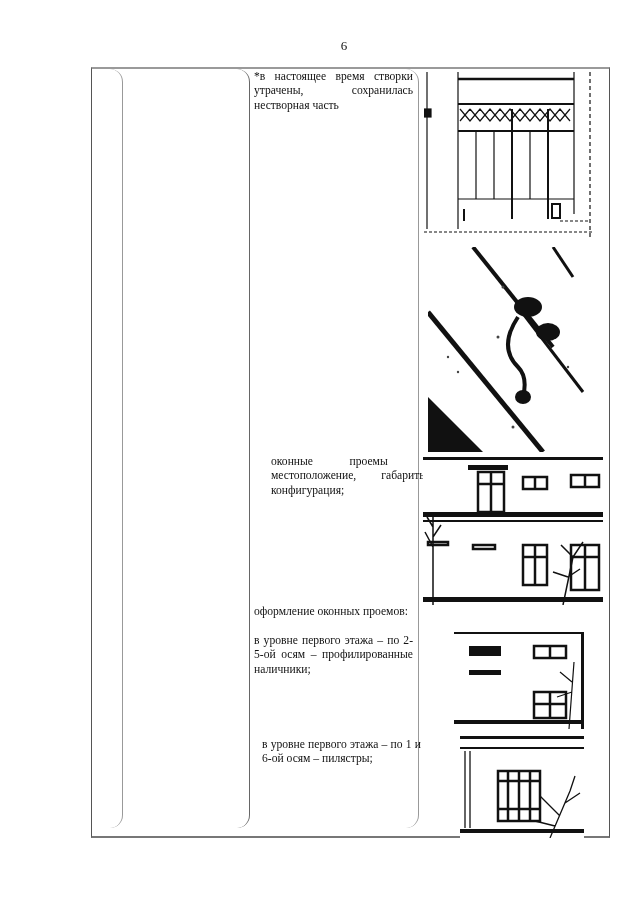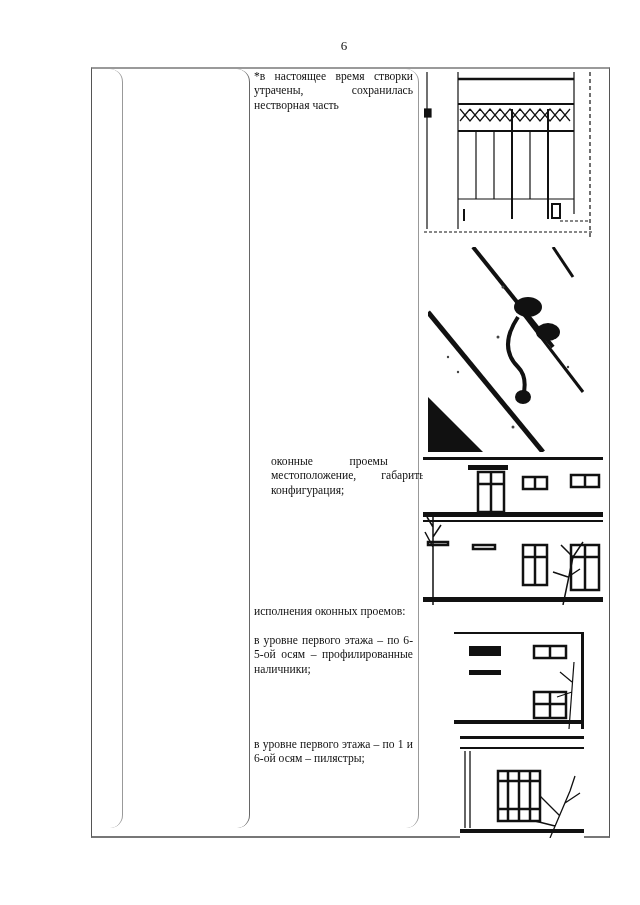--- a/index.html
+++ b/index.html
@@ -24,23 +24,23 @@
 <body>
 
 <div class="page-num">6</div>
 
 <div class="table">
   <div class="col c1"></div>
   <div class="col c2"></div>
   <div class="col c3">
     <div class="txt" style="top:1px;">*в настоящее время створки утрачены, сохранилась нестворная часть</div>
     <div class="txt" style="top:386px;margin-left:17px;">оконные проемы – местоположение, габариты, конфигурация;</div>
-    <div class="txt" style="top:536px;">исполнения оконных проемов:</div>
-    <div class="txt" style="top:565px;">в уровне первого этажа – по 6-5-ой осям – профилированные наличники;</div>
-    <div class="txt" style="top:669px;">в уровне первого этажа – по 1 и 6-ой осям – пилястры;</div>
+    <div class="txt" style="top:536px;">оформление оконных проемов:</div>
+    <div class="txt" style="top:565px;">в уровне первого этажа – по 2-5-ой осям – профилированные наличники;</div>
+    <div class="txt" style="top:669px;margin-left:8px;">в уровне первого этажа – по 1 и 6-ой осям – пилястры;</div>
   </div>
   <div class="col c4">
 
     <div class="fig" style="left:6px; top:0px; width:170px; height:170px;">
       <svg viewBox="0 0 170 170">
         <g stroke="#111" fill="none" stroke-width="1.2">
           <line x1="3" y1="3" x2="3" y2="160"></line>
           <rect x="0" y="40" width="7" height="8" fill="#111"></rect>
           <line x1="34" y1="10" x2="150" y2="10" stroke-width="2.5"></line>
           <line x1="34" y1="3" x2="34" y2="160"></line>

